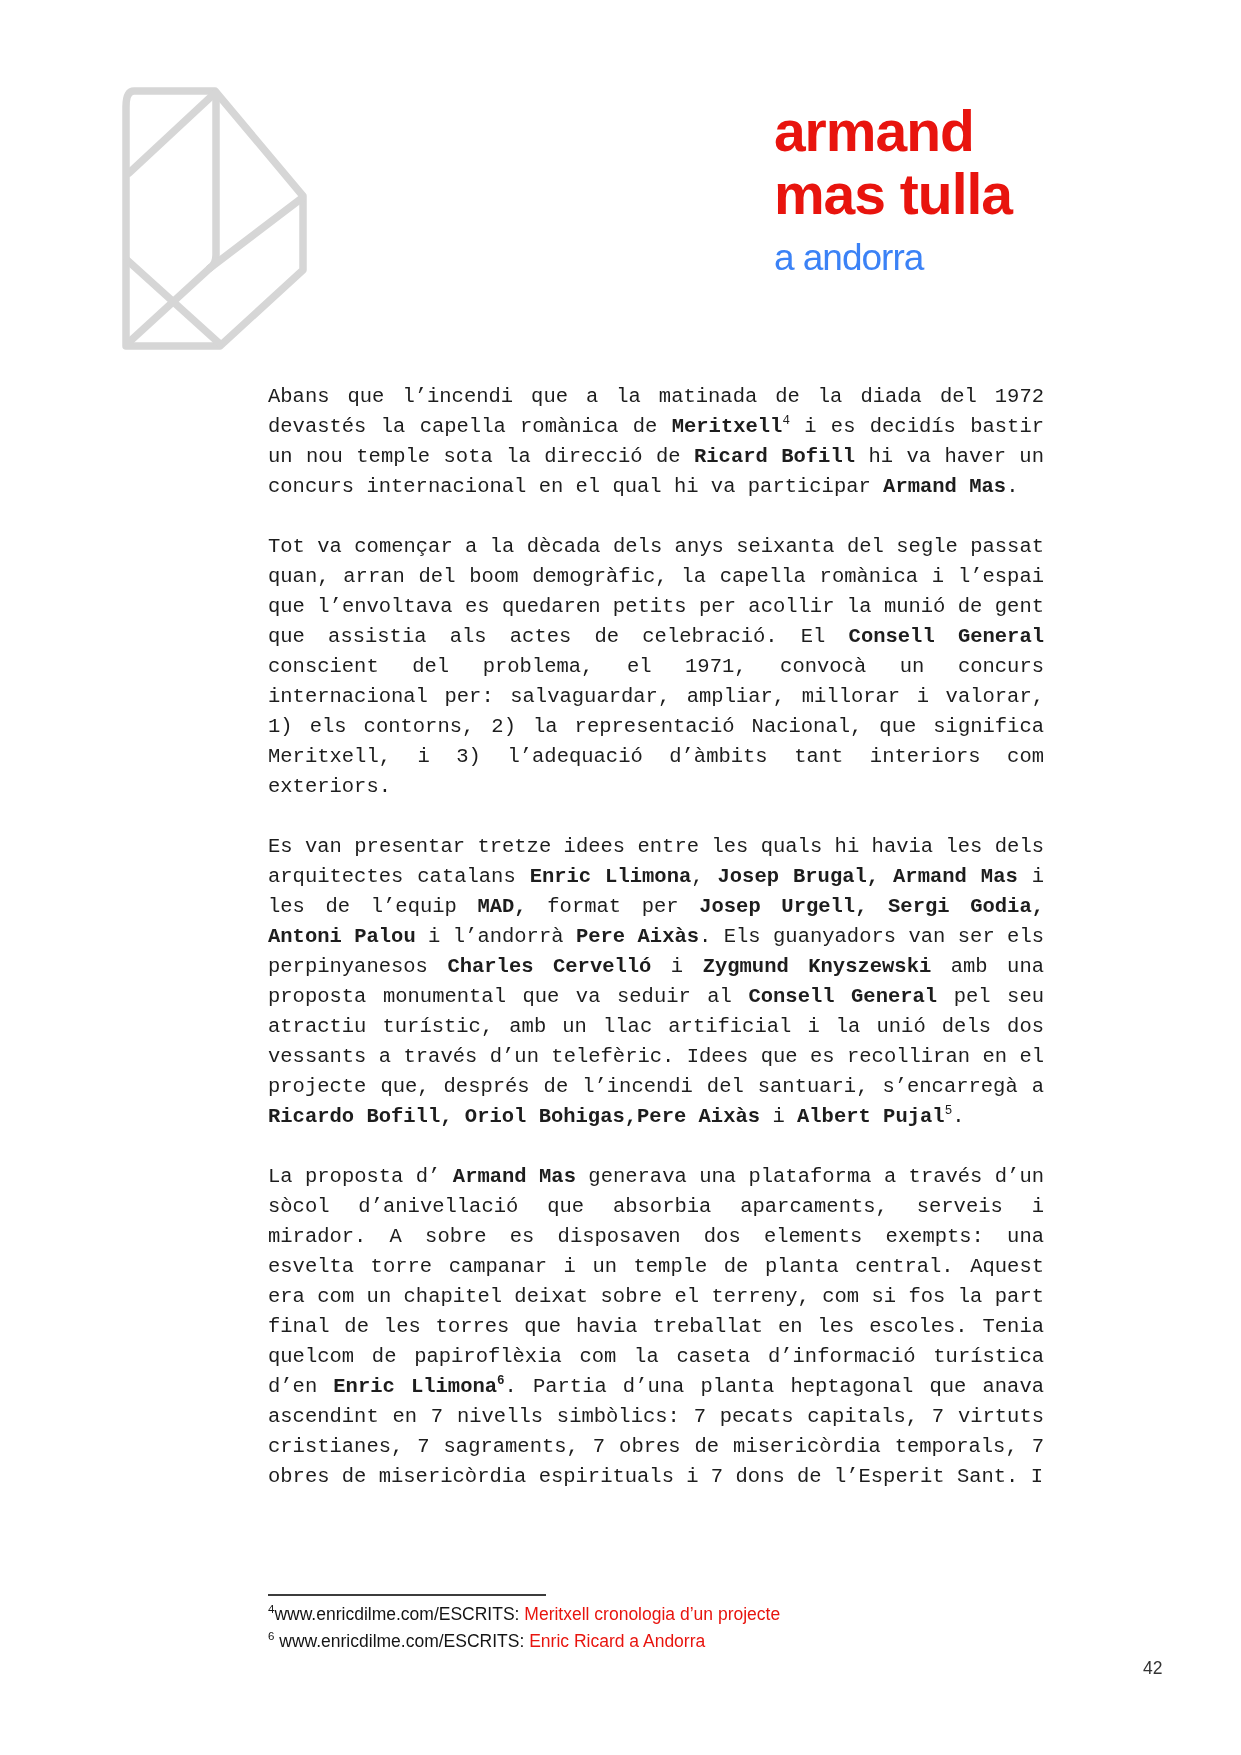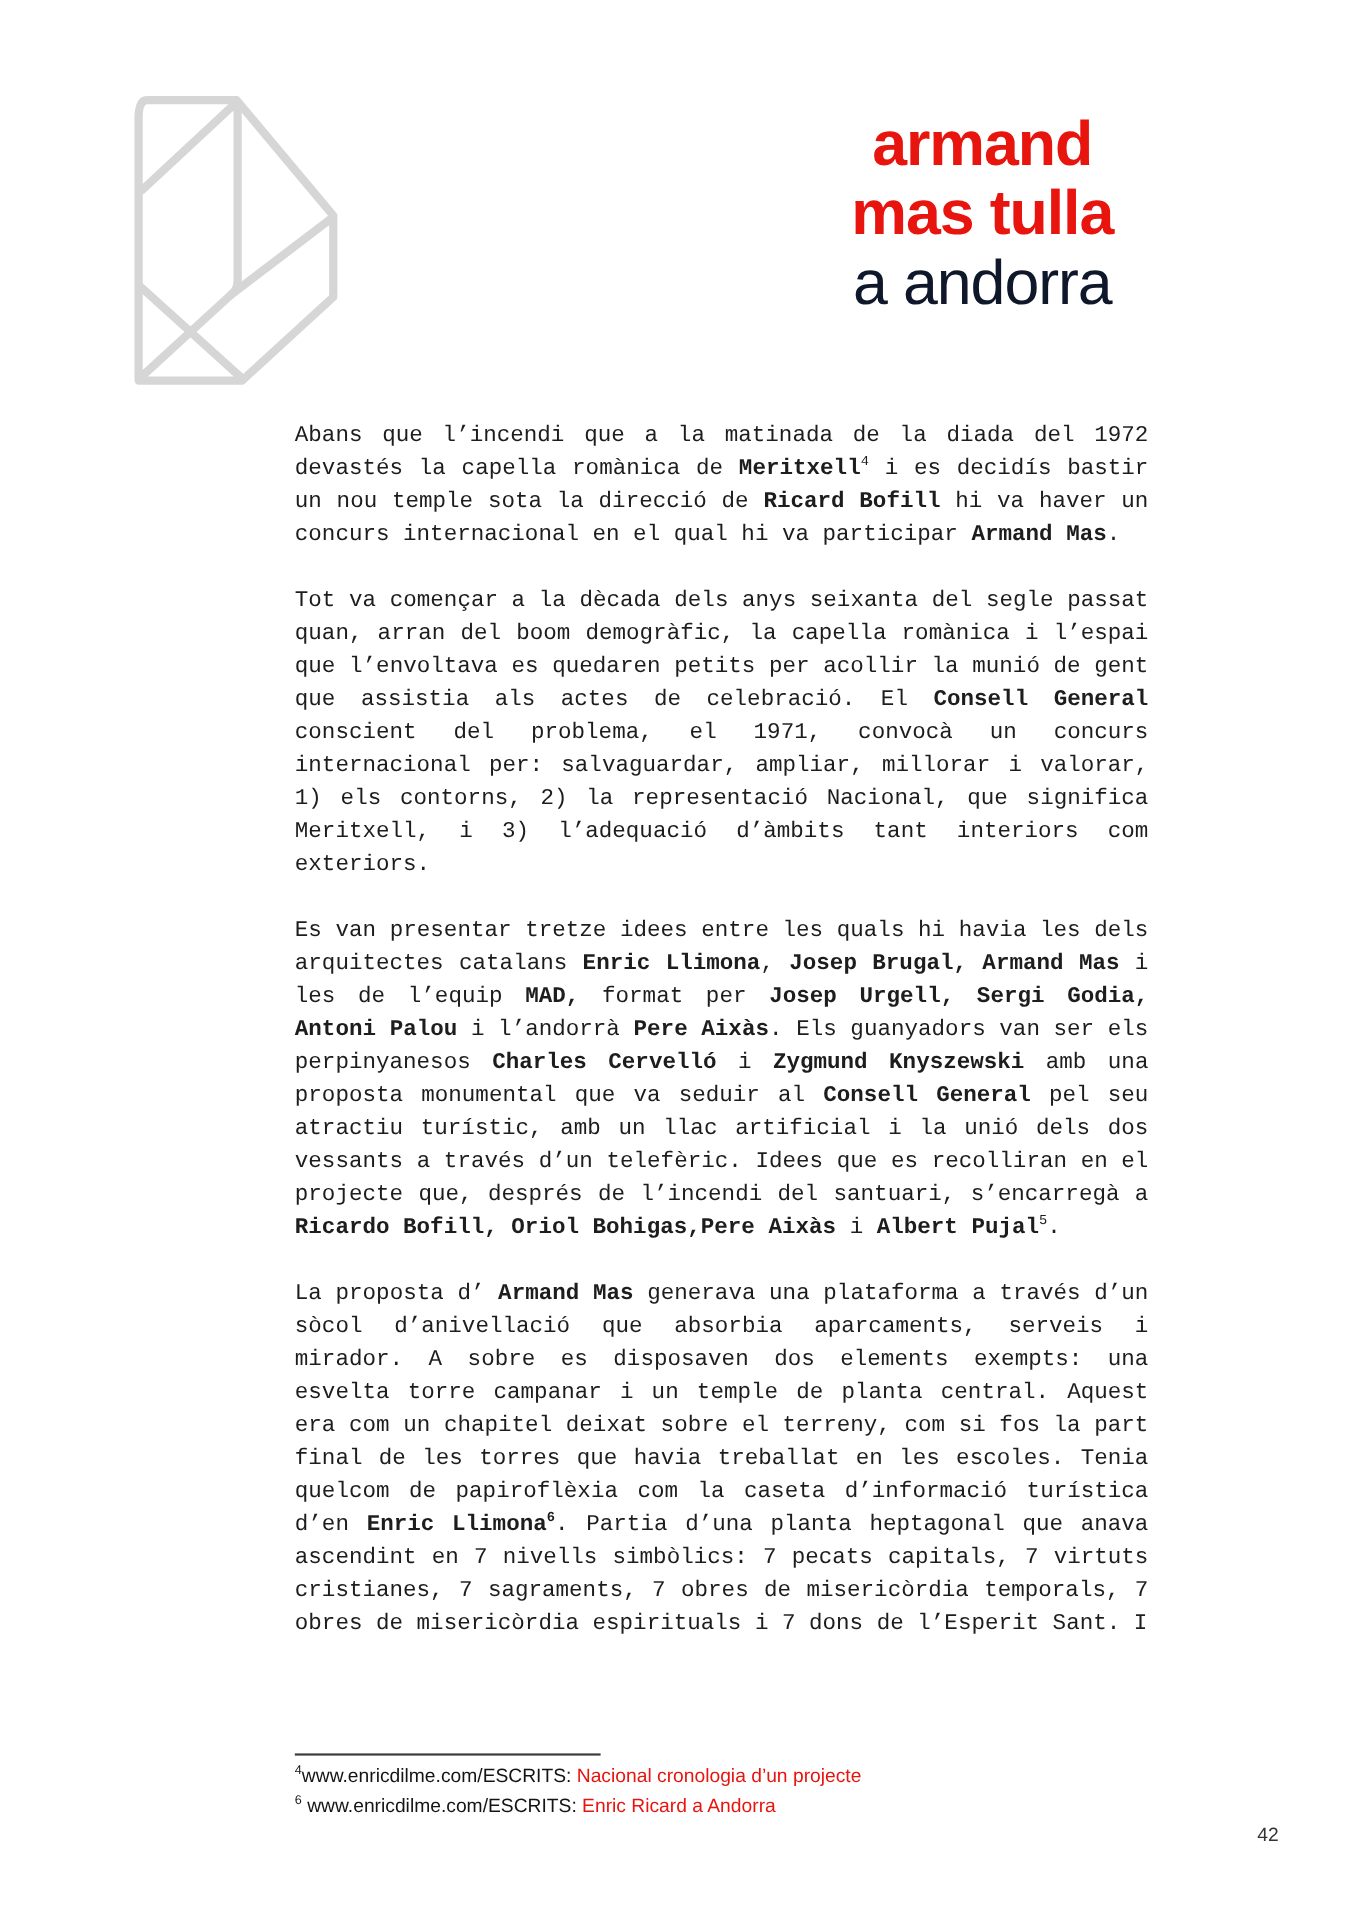--- a/index.html
+++ b/index.html
@@ -9,24 +9,24 @@
   }
   html,body{margin:0;padding:0;background:#ffffff;}
   body{width:1241px;height:1755px;position:relative;overflow:hidden;
        font-family:"Liberation Mono",monospace;color:var(--ink);}
   .page{position:absolute;inset:0;background:#fff;}
 
   
   .logo{position:absolute;left:112px;top:85px;width:200px;height:272px;color:var(--logo);}
 
   
-  .title-block{position:absolute;top:100px;right:229px;text-align:center;
+  .title-block{position:absolute;top:100px;right:229px;text-align:left;
                font-family:"Liberation Sans",sans-serif;line-height:63px;}
   .t-red{font-size:57px;font-weight:700;color:var(--accent);letter-spacing:-1px;}
-  .t-black{font-size:57px;font-weight:400;color:#0f172a;letter-spacing:-1px;}
+  .t-black{font-size:37px;font-weight:400;color:#3b82f6;letter-spacing:-1px;}
 
   
   .content{position:absolute;left:268px;top:382px;width:776px;}
   .heading{font-size:20.5px;font-weight:700;line-height:30px;margin:0 0 30px 0;
            letter-spacing:.5px;color:#111;}
   .heading .bullet{display:inline-block;width:35px;font-weight:700;}
   .para{font-size:20.5px;line-height:30px;margin:0 0 30px 0;text-align:justify;
         color:var(--ink);}
   .para .b{font-weight:700;}
   .para .i{}
@@ -65,19 +65,19 @@
 
   <div class="content">
     <p class="para"><span>Abans que l’incendi que a la matinada de la diada del 1972 devastés la capella romànica de </span><span class="b" style="font-weight: 700;">Meritxell</span><sup>4</sup><span> i es decidís bastir un nou temple sota la direcció de </span><span class="b" style="font-weight: 700;">Ricard Bofill</span><span> hi va haver un concurs internacional en el qual hi va participar </span><span class="b" style="font-weight: 700;">Armand Mas</span><span>.</span></p>
     <p class="para"><span>Tot va començar a la dècada dels anys seixanta del segle passat quan, arran del boom demogràfic, la capella romànica i l’espai que l’envoltava es quedaren petits per acollir la munió de gent que assistia als actes de celebració. El </span><span class="b" style="font-weight: 700;">Consell General</span><span> conscient del problema, el 1971, convocà un concurs internacional per: </span><span class="i">salvaguardar, ampliar, millorar i valorar, 1) els contorns, 2) la representació Nacional, que significa Meritxell, i 3) l’adequació d’àmbits tant interiors com exteriors</span><span>.</span></p>
     <p class="para"><span>Es van presentar tretze idees entre les quals hi havia les dels arquitectes catalans </span><span class="b" style="font-weight: 700;">Enric Llimona</span><span>, </span><span class="b" style="font-weight: 700;">Josep Brugal, Armand Mas</span><span> i les de l’equip </span><span class="b" style="font-weight: 700;">MAD,</span><span> format per </span><span class="b" style="font-weight: 700;">Josep Urgell, Sergi Godia, Antoni Palou</span><span> i l’andorrà </span><span class="b" style="font-weight: 700;">Pere Aixàs</span><span>. Els guanyadors van ser els perpinyanesos </span><span class="b" style="font-weight: 700;">Charles Cervelló</span><span> i </span><span class="b" style="font-weight: 700;">Zygmund Knyszewski</span><span> amb una proposta monumental que va seduir al </span><span class="b" style="font-weight: 700;">Consell General</span><span> pel seu atractiu turístic, amb un llac artificial i la unió dels dos vessants a través d’un telefèric. Idees que es recolliran en el projecte que, després de l’incendi del santuari, s’encarregà a </span><span class="b" style="font-weight: 700;">Ricardo Bofill, Oriol Bohigas,Pere Aixàs</span><span> i </span><span class="b" style="font-weight: 700;">Albert Pujal</span><sup>5</sup><span>.</span></p>
     <p class="para"><span>La proposta d’ </span><span class="b" style="font-weight: 700;">Armand Mas</span><span> generava una plataforma a través d’un sòcol d’anivellació que absorbia aparcaments, serveis i mirador. A sobre es disposaven dos elements exempts: una esvelta torre campanar i un temple de planta central. Aquest era com un chapitel deixat sobre el terreny, com si fos la part final de les torres que havia treballat en les escoles. Tenia quelcom de papiroflèxia com la caseta d’informació turística d’en </span><span class="b" style="font-weight: 700;">Enric Llimona</span><sup class="b" style="font-weight: 700;">6</sup><span>. Partia d’una planta heptagonal que anava ascendint en 7 nivells simbòlics: 7 pecats capitals, 7 virtuts cristianes, 7 sagraments, 7 obres de misericòrdia temporals, 7 obres de misericòrdia espirituals i 7 dons de l’Esperit Sant. I</span></p>
   </div>
 
   <div class="footnotes">
     <div class="fn-rule"></div>
-    <div class="fn"><sup>4</sup><span><span>www.enricdilme.com/ESCRITS: </span><span class="red">Nacional cronologia d’un projecte</span></span></div>
+    <div class="fn"><sup>4</sup><span><span>www.enricdilme.com/ESCRITS: </span><span class="red">Meritxell cronologia d’un projecte</span></span></div>
     <div class="fn"><sup>6</sup><span><span> www.enricdilme.com/ESCRITS: </span><span class="red">Enric Ricard a Andorra</span></span></div>
   </div>
 
   <div class="page-number">42</div>
 
 </div>
 
 </body></html>

